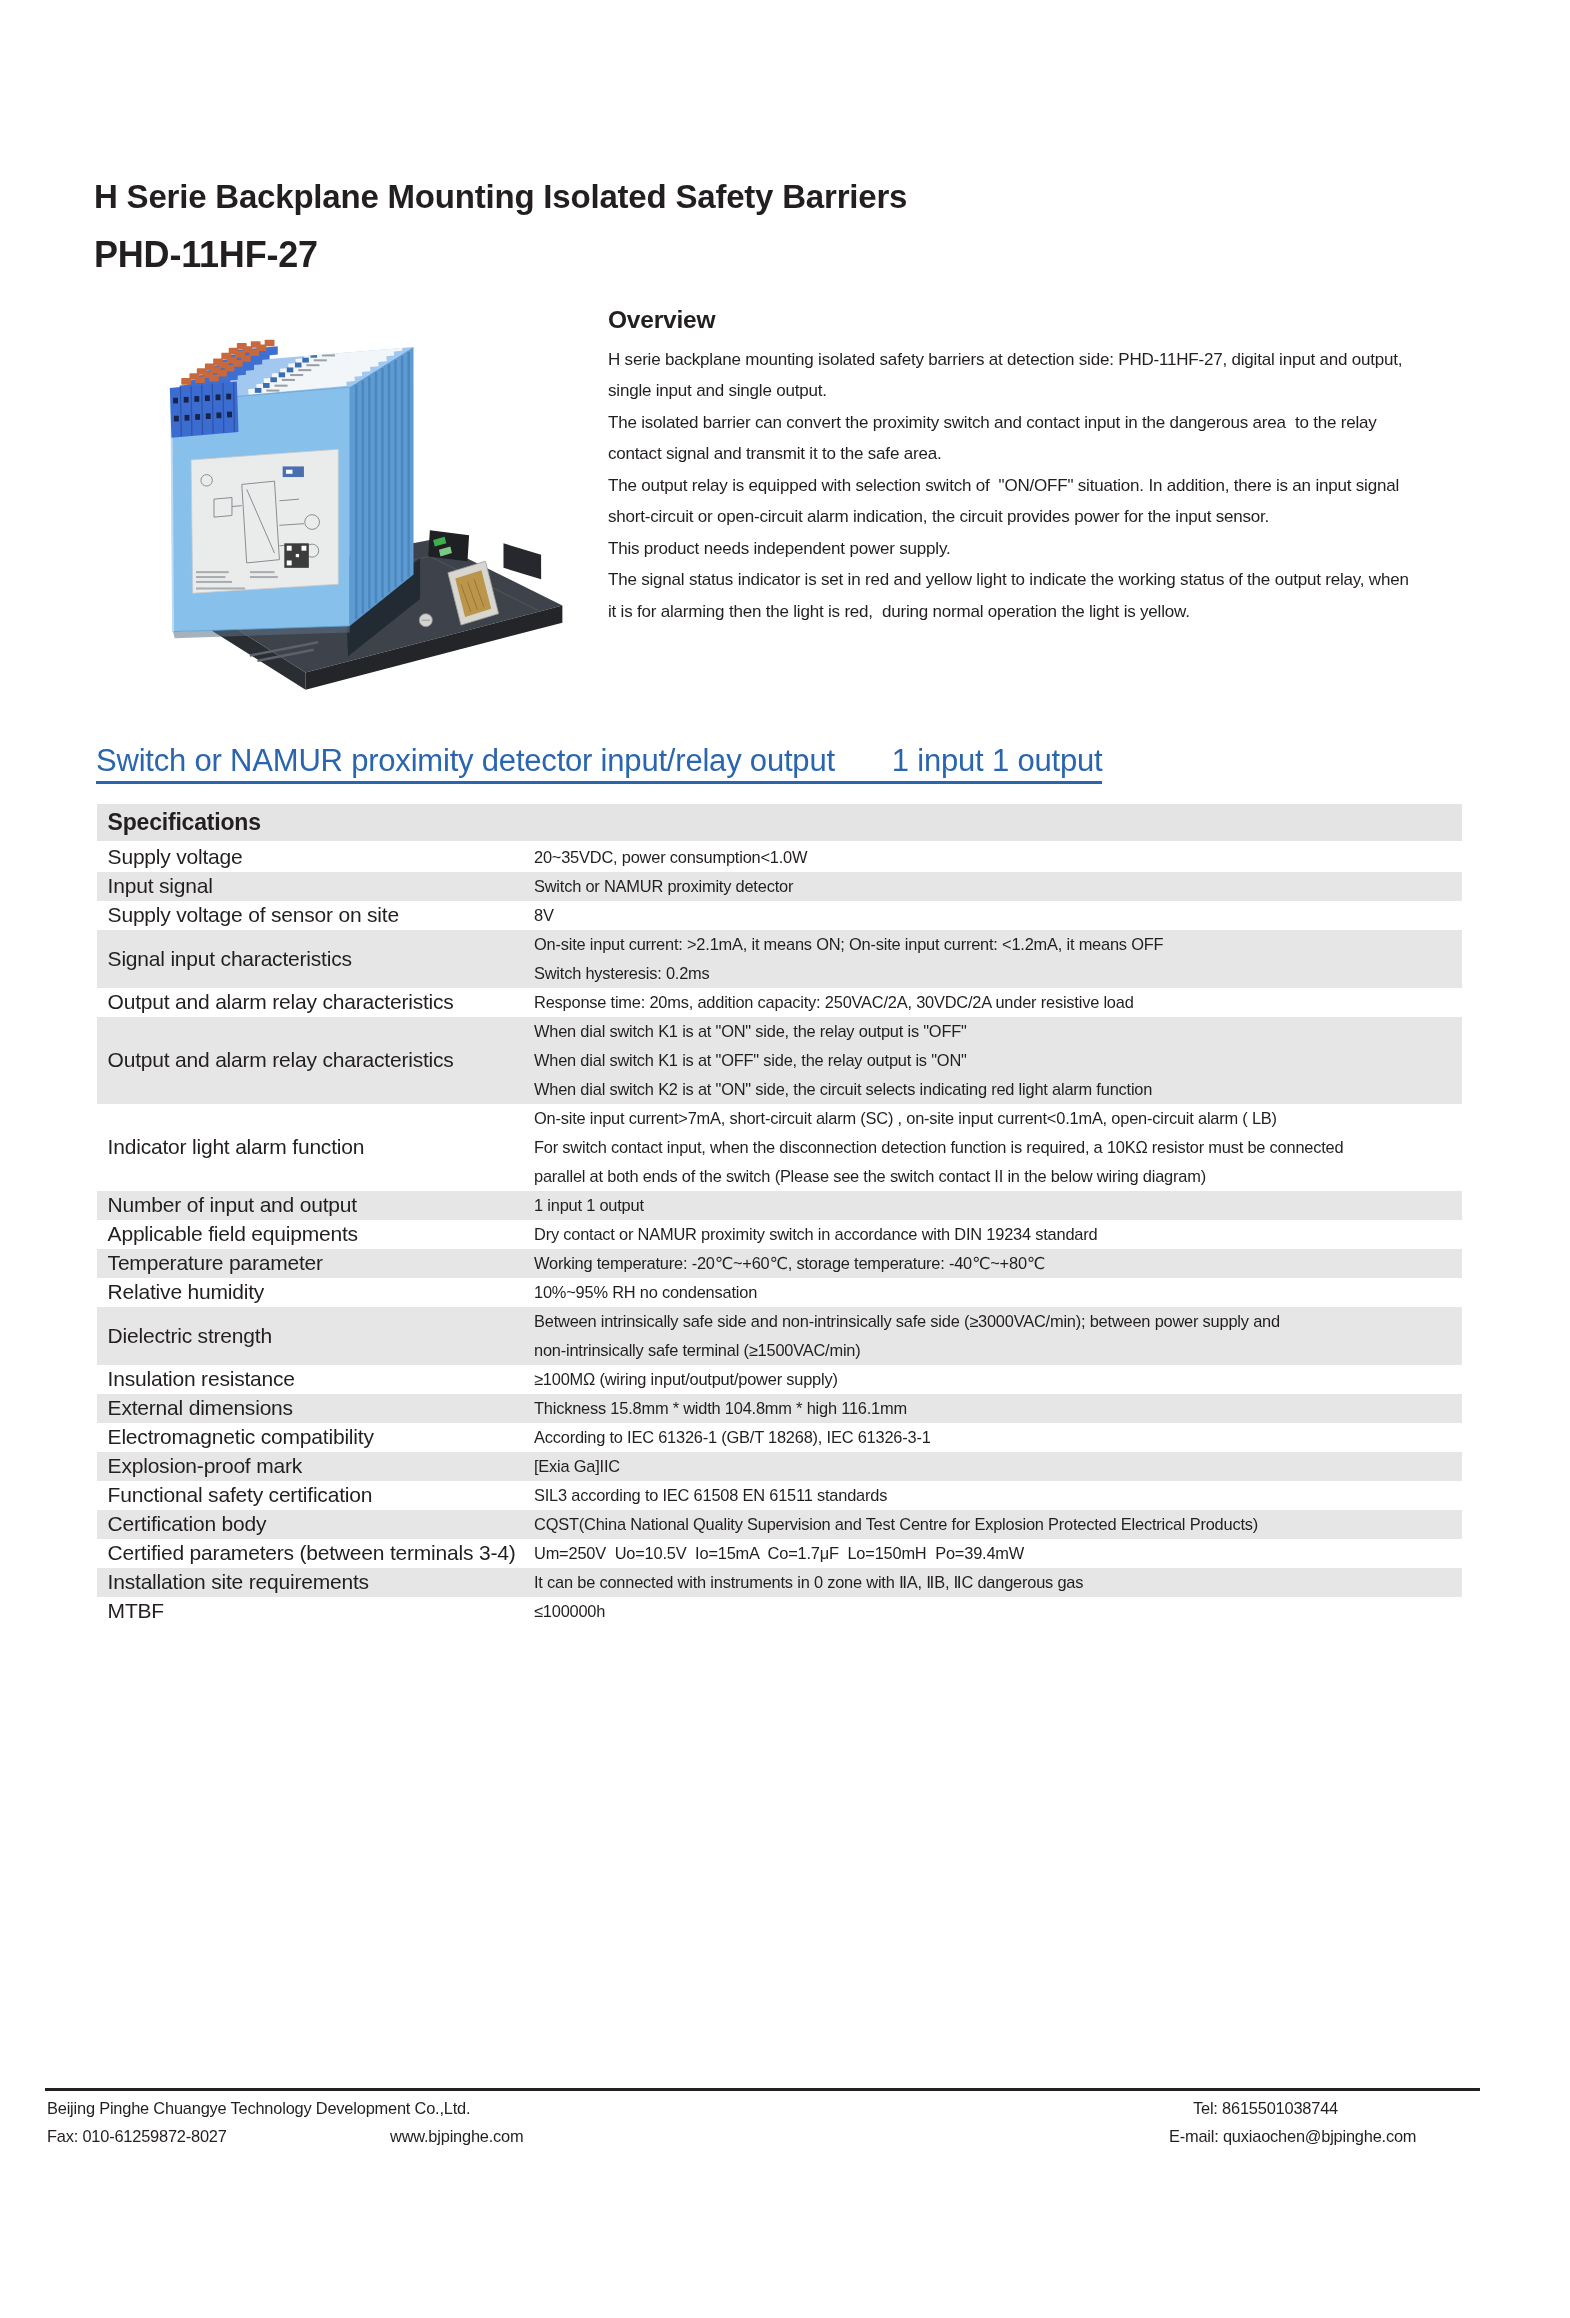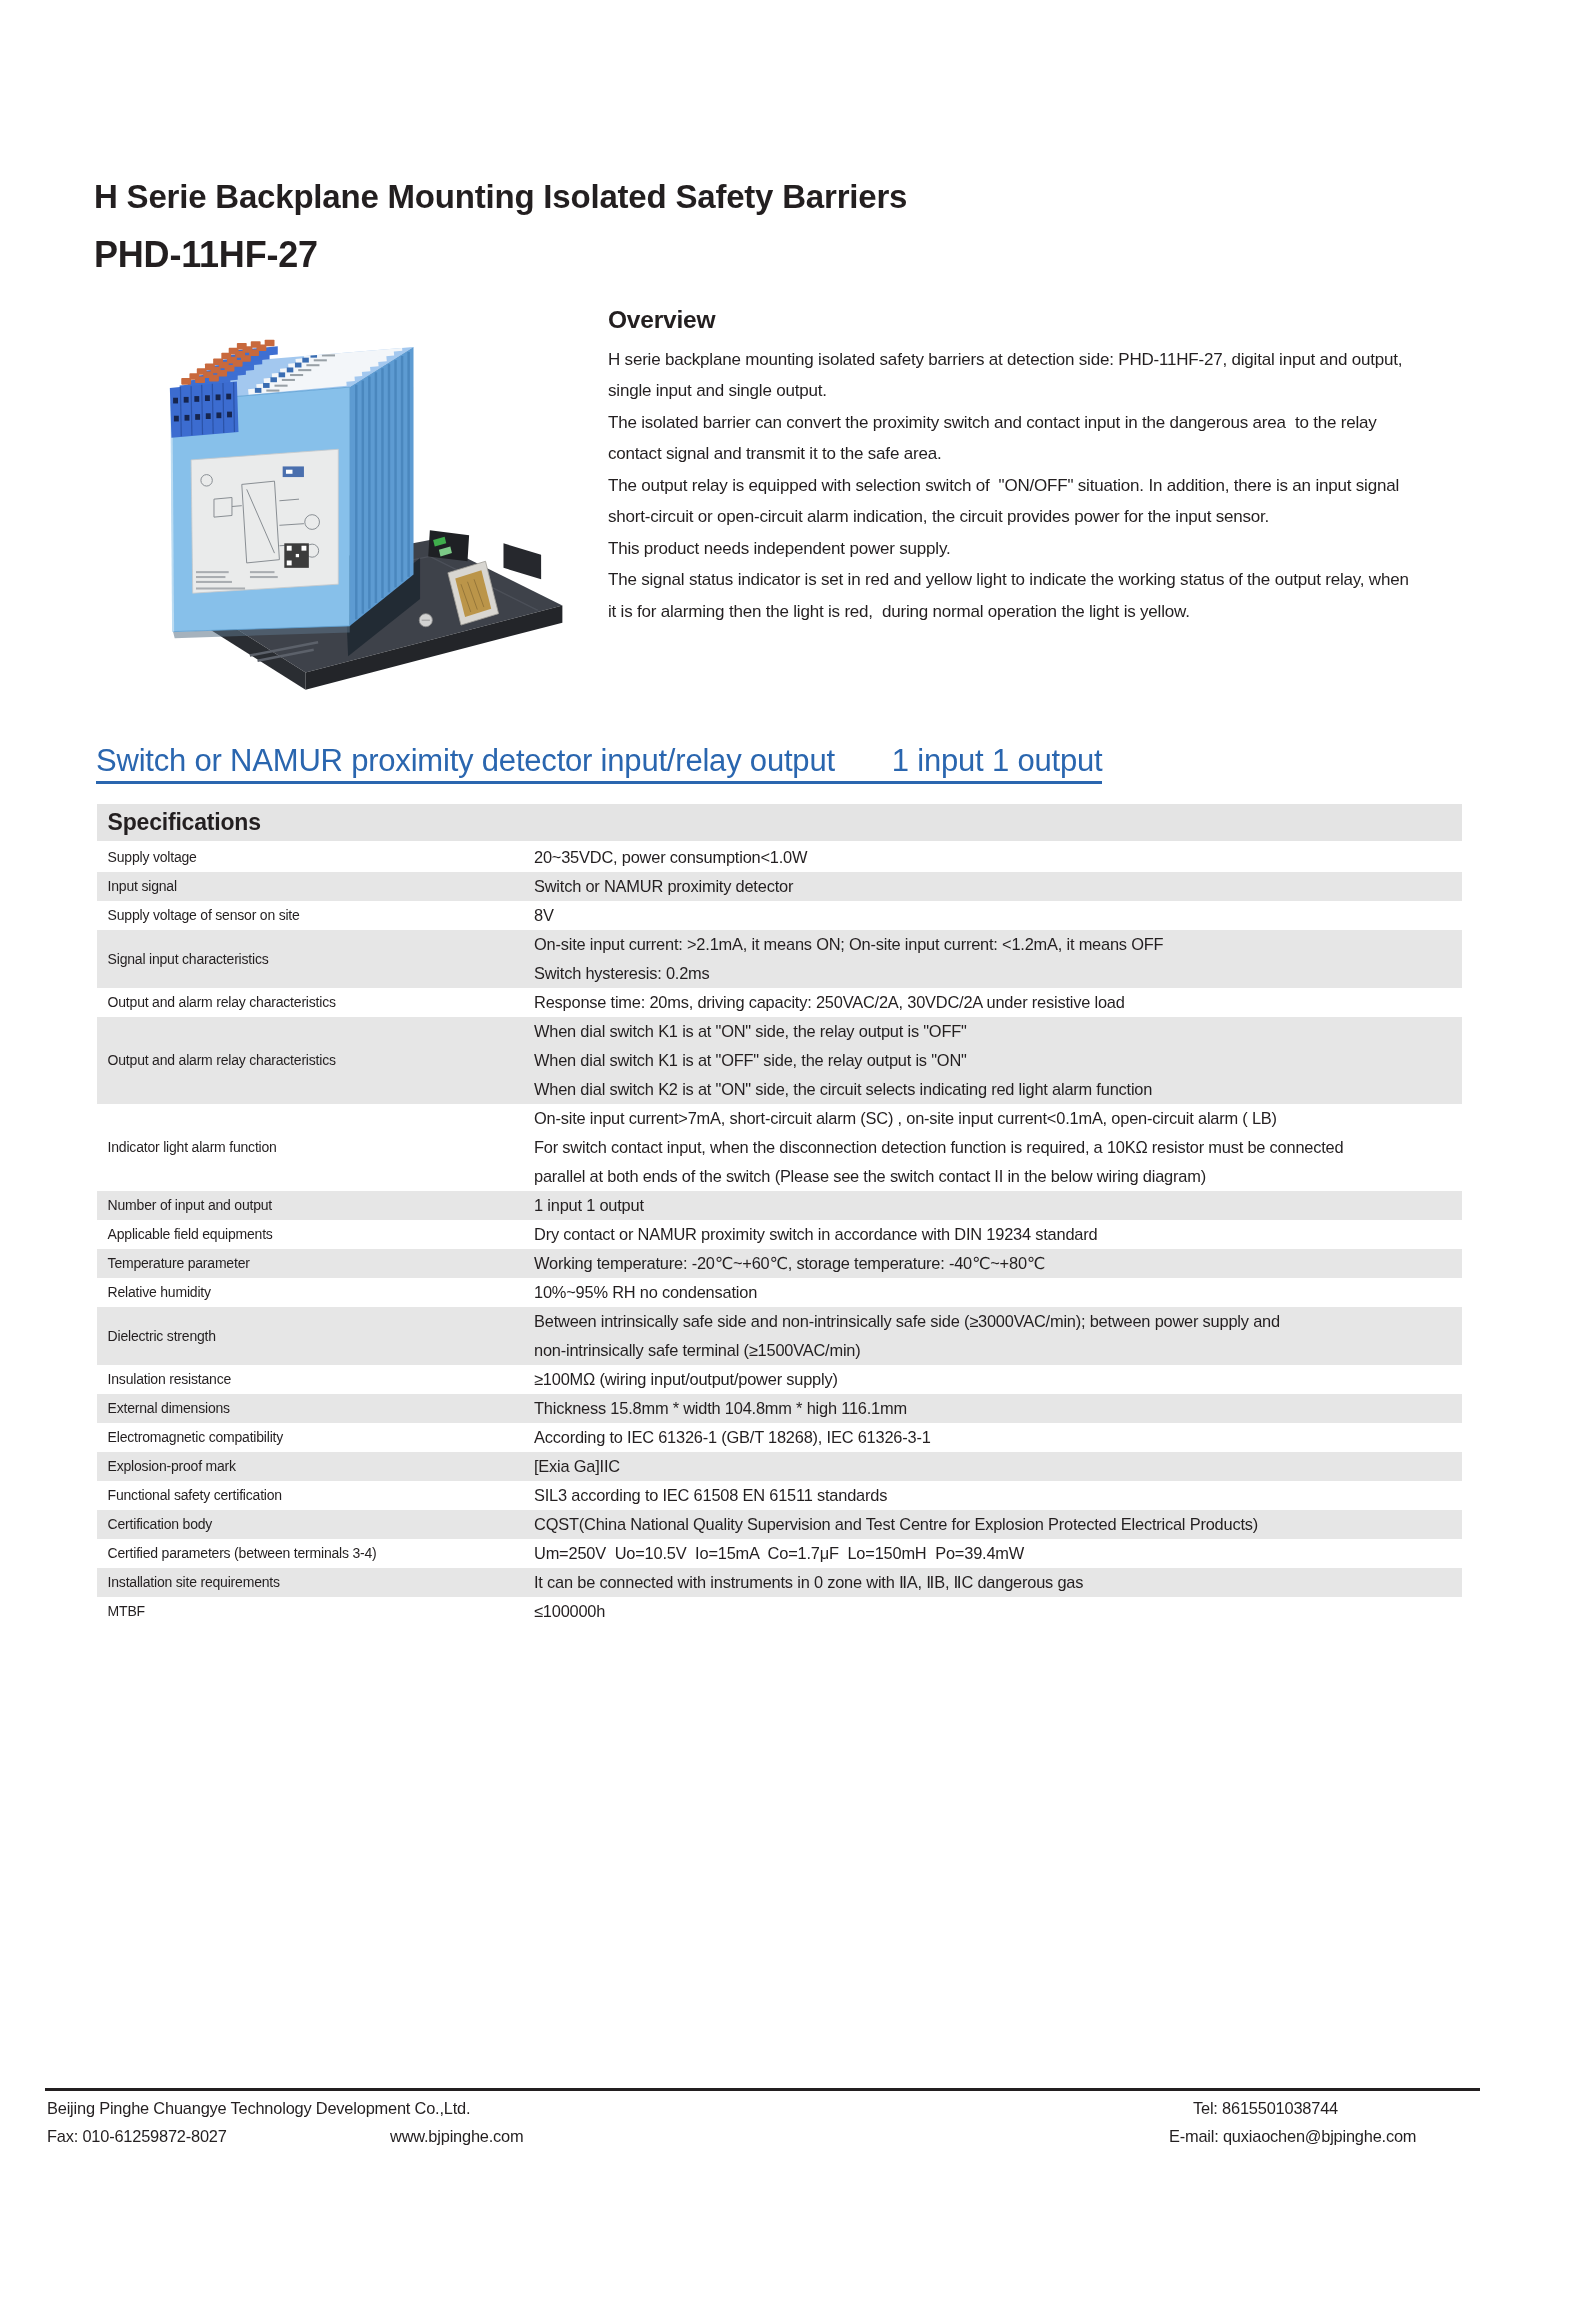--- a/index.html
+++ b/index.html
@@ -26,21 +26,21 @@
   }
   .section-heading .right { margin-left:57px; }
 
   .spec { position:absolute; left:97px; top:804px; width:1365px; }
   .spec-header {
     background:#e4e4e4; height:37px; line-height:37px;
     font-size:23px; font-weight:bold; padding-left:10.6px; margin-bottom:1.6px;
   }
   .spec-row   { display:flex; }
   .spec-row.alt { background:#e6e6e6; }
-  .spec-label { width:437px; flex-shrink:0; padding-left:10.6px; display:flex; align-items:center; font-size:14px; }
+  .spec-label { width:437px; flex-shrink:0; padding-left:10.6px; display:flex; align-items:center; font-size:21px; }
   .spec-value { font-size:16.4px; }
   .spec-value .line { line-height:29px; white-space:pre; }
 
   .footer-rule { position:absolute; left:45px; top:2088px; width:1435px; height:2.5px; background:#231f20; }
   .f { position:absolute; font-size:16.4px; white-space:pre; }
   .f.company { left:47px;   top:2099px; }
   .f.fax     { left:47px;   top:2127px; }
   .f.web     { left:390px;  top:2127px; }
   .f.tel     { left:1193px; top:2099px; }
   .f.email   { left:1169px; top:2127px;text-align:right; }
@@ -278,21 +278,21 @@
         <div class="spec-row alt">
           <div class="spec-label">Signal input characteristics</div>
           <div class="spec-value">
             <div class="line">On-site input current: &gt;2.1mA, it means ON; On-site input current: &lt;1.2mA, it means OFF</div>
             <div class="line">Switch hysteresis: 0.2ms</div>
           </div>
         </div>
         <div class="spec-row">
           <div class="spec-label">Output and alarm relay characteristics</div>
           <div class="spec-value">
-            <div class="line">Response time: 20ms, driving capacity: 250VAC/2A, 30VDC/2A under resistive load</div>
+            <div class="line">Response time: 20ms, addition capacity: 250VAC/2A, 30VDC/2A under resistive load</div>
           </div>
         </div>
         <div class="spec-row alt">
           <div class="spec-label">Output and alarm relay characteristics</div>
           <div class="spec-value">
             <div class="line">When dial switch K1 is at "ON" side, the relay output is "OFF"</div>
             <div class="line">When dial switch K1 is at "OFF" side, the relay output is "ON"</div>
             <div class="line">When dial switch K2 is at "ON" side, the circuit selects indicating red light alarm function</div>
           </div>
         </div>

